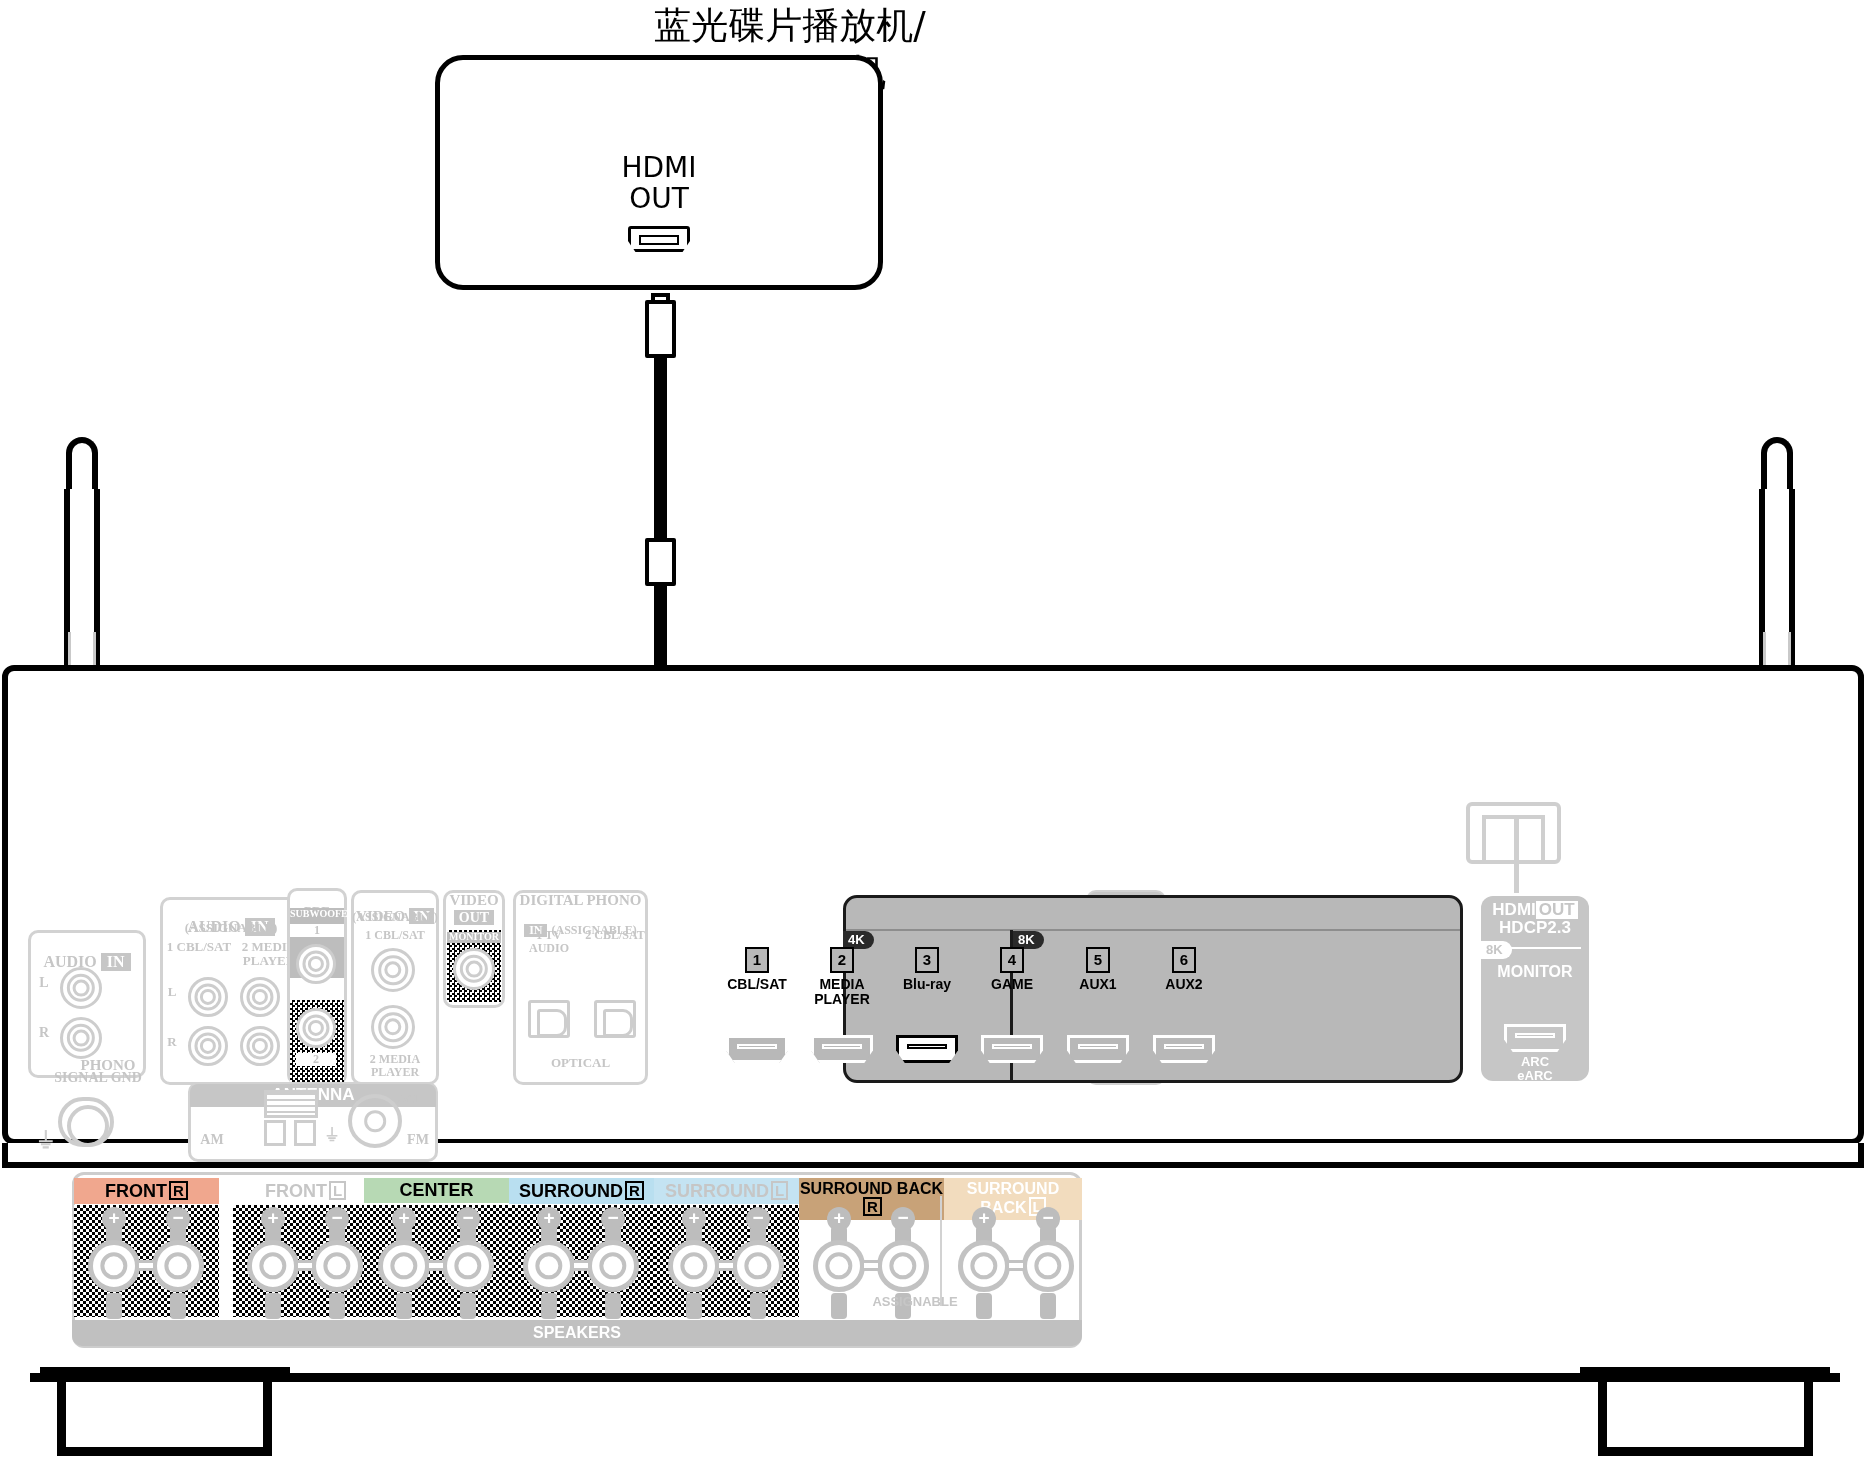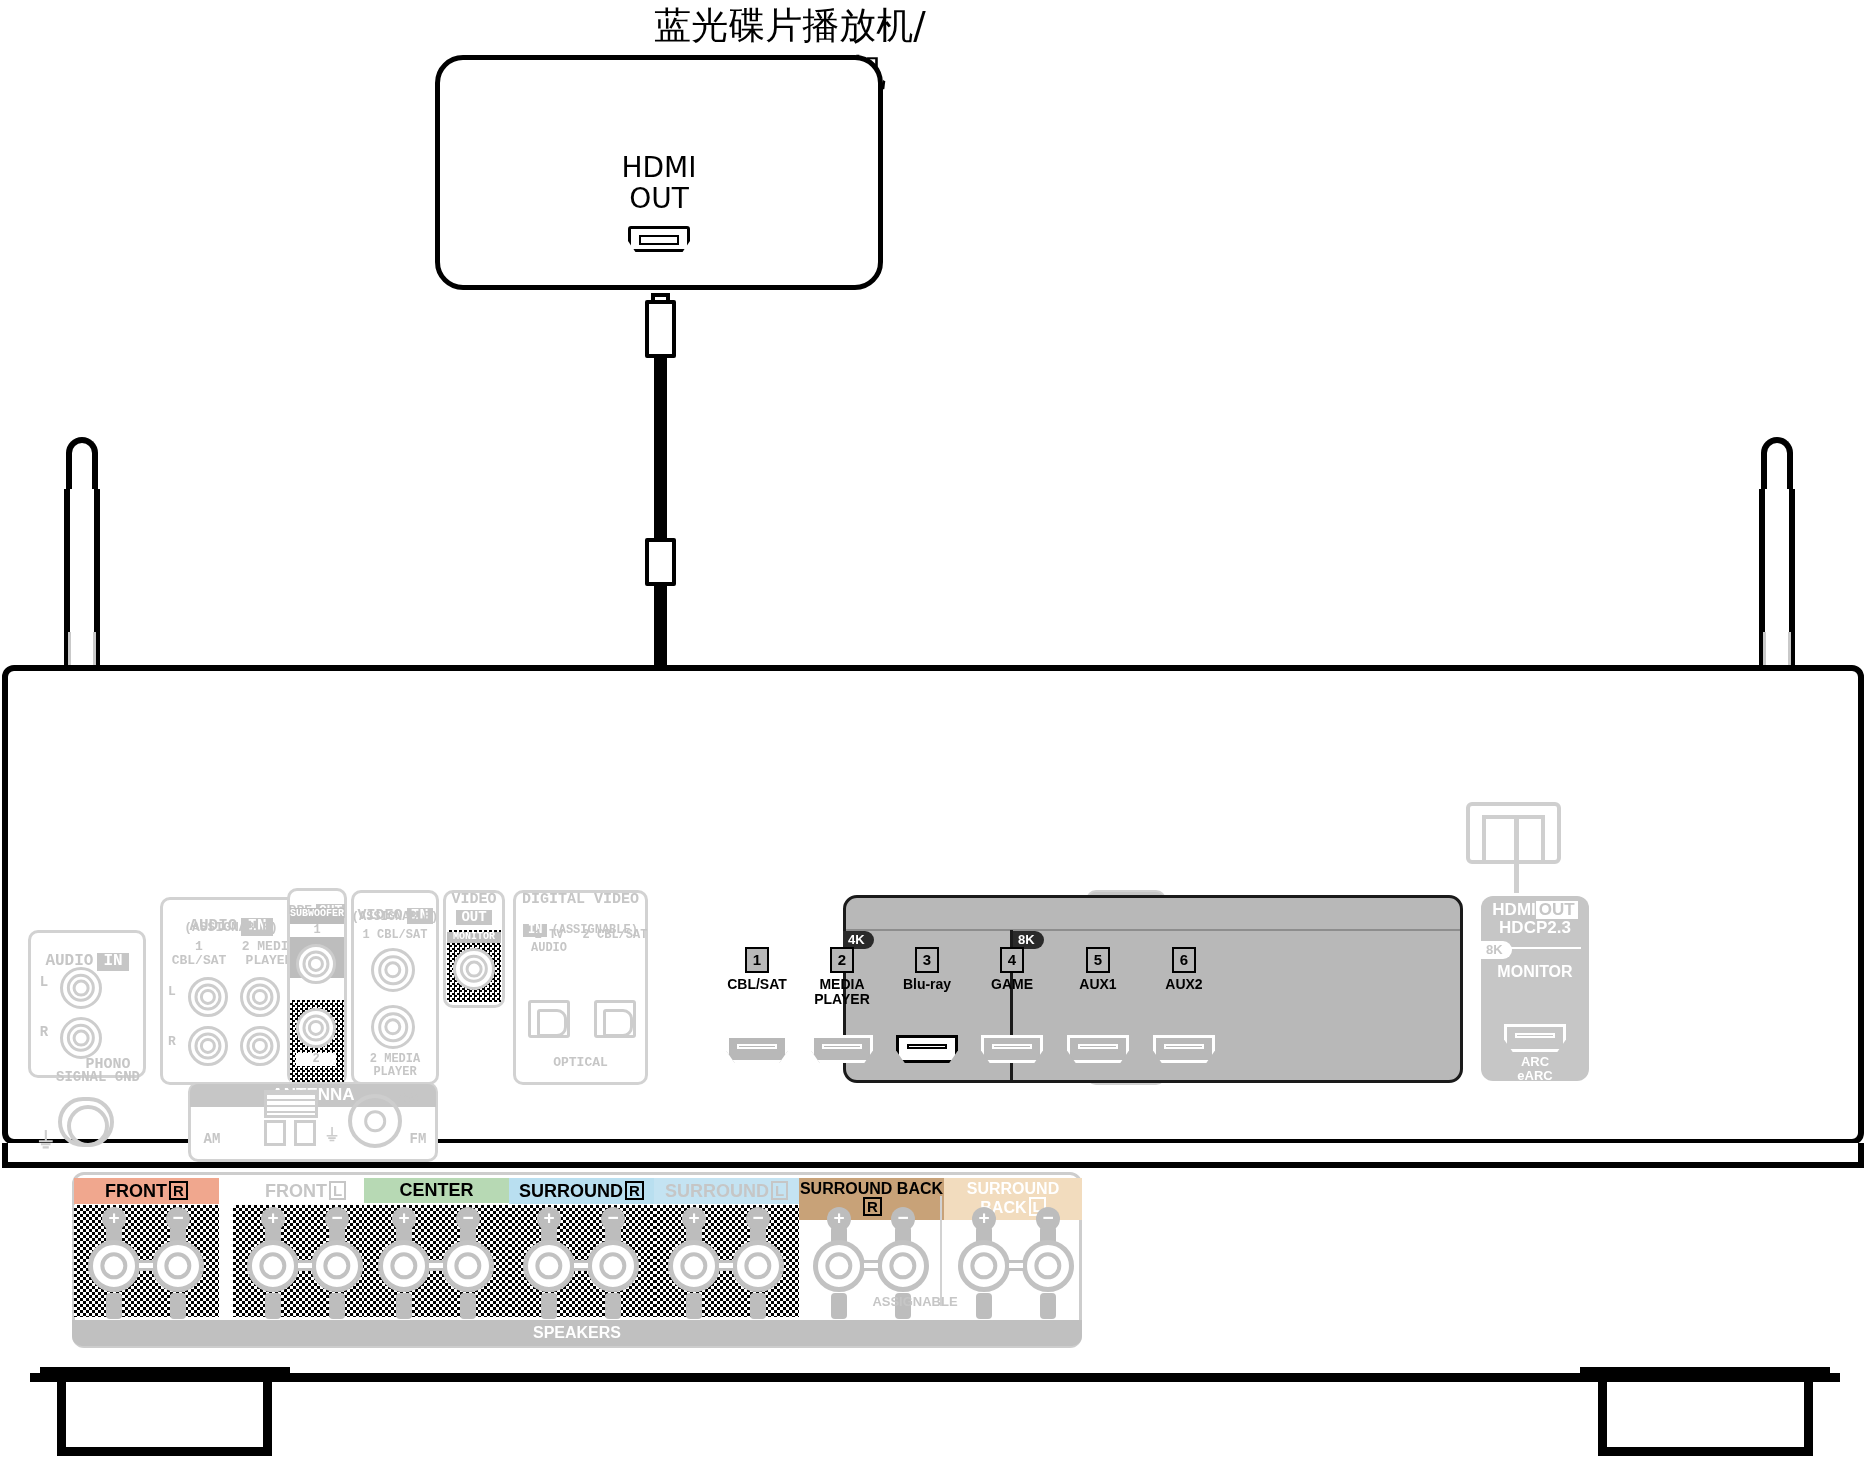--- a/index.html
+++ b/index.html
@@ -196,21 +196,21 @@
     background: #000;
   }
   #foot-ledge-left  { left: 40px; }
   #foot-ledge-right { left: 1580px; }
 
   
   .silk {
     position: absolute;
     color: #c6c6c6;
     font-weight: bold;
-    font-family: Liberation Mono, monospace;
+    font-family: Liberation Serif, serif;
     line-height: 1.08;
     text-align: center;
     white-space: pre-line;
   }
   .silk-box {
     position: absolute;
     border: 3px solid #d2d2d2;
     border-radius: 10px;
     background: #fff;
   }
@@ -719,21 +719,21 @@
 PLAYER</div>
 
   <div class="silk-box" style="left:443px; top:890px; width:62px; height:118px;"></div>
   <div class="silk" style="left:443px; top:892px; width:62px; font-size:15px;">VIDEO</div>
   <div class="silk" style="left:443px; top:910px; width:62px; font-size:14px;"><span class="inv-tag" style="margin:0; padding:0 5px;">OUT</span></div>
   <div class="dot-pad" style="left:447px; top:930px; width:54px; height:72px;"></div>
   <div class="silk" style="left:447px; top:932px; width:54px; font-size:10px; color:#fff; background:#bdbdbd;">MONITOR</div>
   <div class="rca" style="left:453px; top:948px; width:42px; height:42px; background:#fff;"></div>
 
   <div class="silk-box" style="left:513px; top:890px; width:135px; height:195px;"></div>
-  <div class="silk" style="left:513px; top:892px; width:135px; font-size:15px;">DIGITAL VIDEO</div>
+  <div class="silk" style="left:513px; top:892px; width:135px; font-size:15px;">DIGITAL PHONO</div>
   <div class="silk" style="left:513px; top:911px; width:135px; font-size:12px; text-align:center;">
     <span class="inv-tag" style="margin:0 4px 0 0; padding:0 5px;">IN</span><span>(ASSIGNABLE)</span>
   </div>
   <div class="silk" style="left:516px; top:929px; width:66px; font-size:12px;">1  TV
 AUDIO</div>
   <div class="silk" style="left:582px; top:929px; width:66px; font-size:12px;">2 CBL/SAT</div>
   <div class="optical" style="left:528px; top:1000px;"></div>
   <div class="optical" style="left:594px; top:1000px;"></div>
   <div class="silk" style="left:513px; top:1056px; width:135px; font-size:13px;">OPTICAL</div>
 

